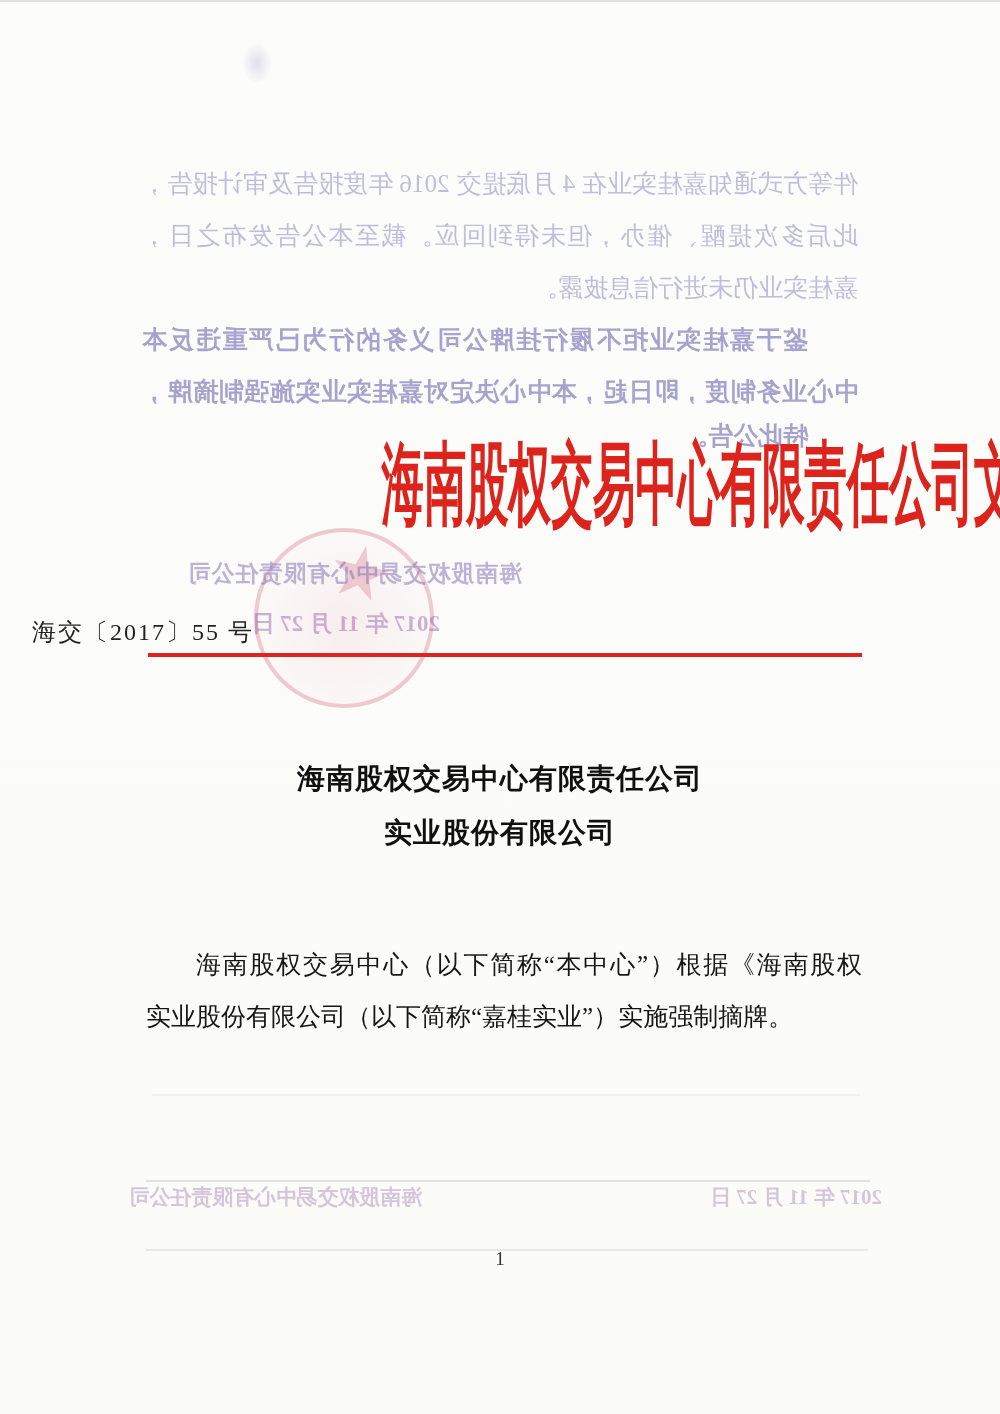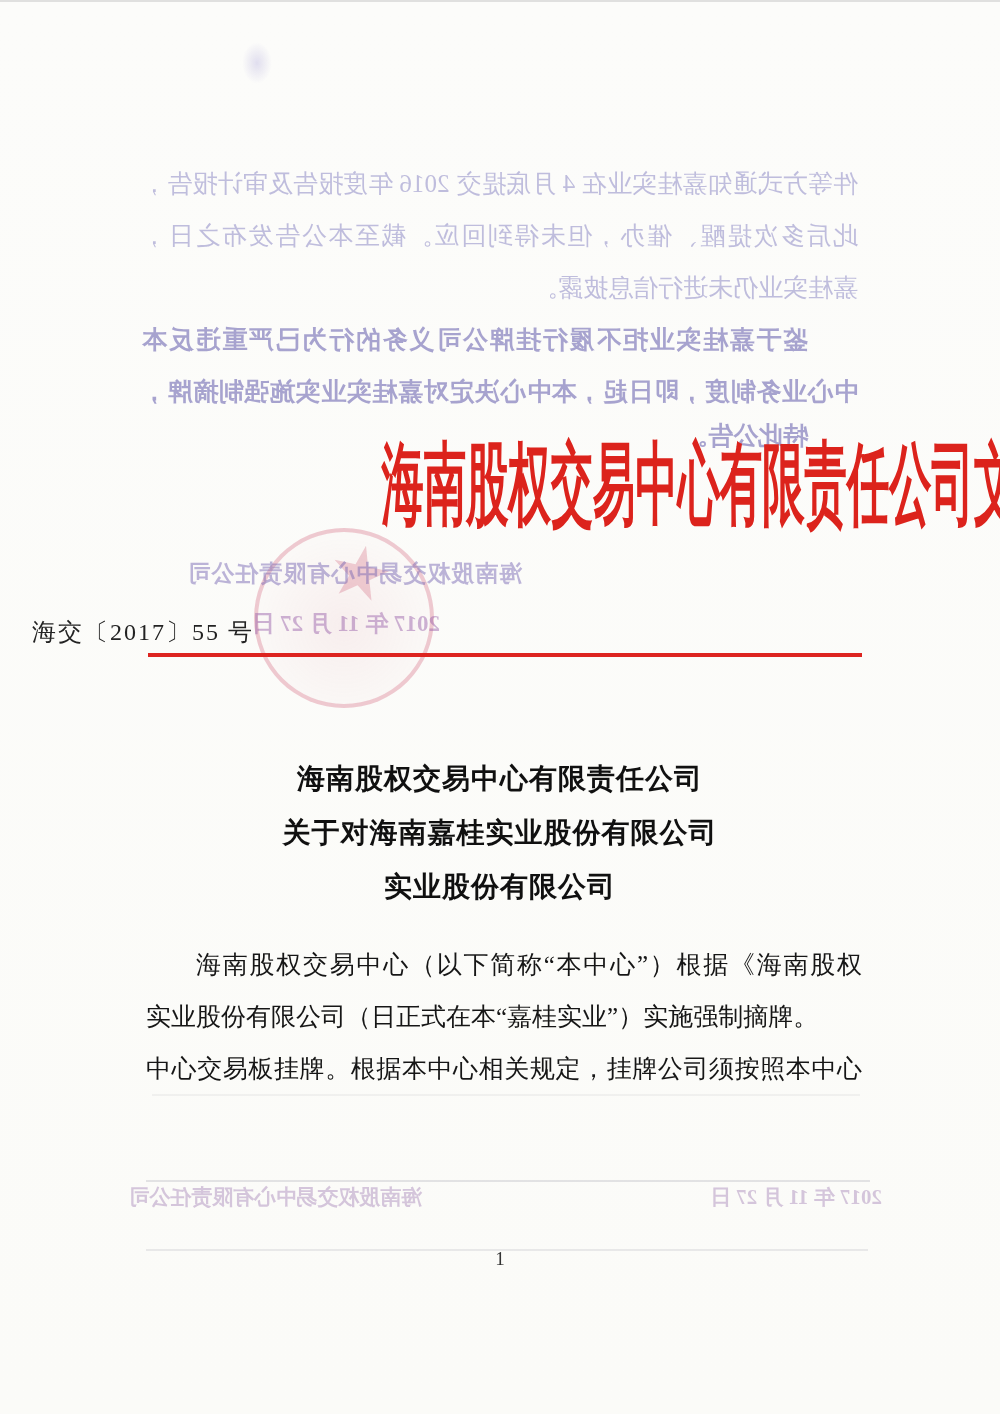--- a/index.html
+++ b/index.html
@@ -89,28 +89,26 @@
   </div>
 
   <div class="red-title">
     <span>海南股权交易中心有限责任公司文件</span>
   </div>
   <div class="doc-num">海交〔2017〕55 号</div>
   <div class="red-rule"></div>
 
   <div class="headings">
     <div>海南股权交易中心有限责任公司</div>
-    <div>关于对海南嘉桂实业股份有限公司</div>
     <div>实业股份有限公司</div>
   </div>
 
   <div class="body-text">
     <div class="ln j ind">海南股权交易中心（以下简称“本中心”）根据《海南股权</div>
-    <div class="ln">实业股份有限公司（日正式在本“嘉桂实业”）实施强制摘牌。</div>
-    <div class="ln j">中心交易板挂牌。根据本中心相关规定，挂牌公司须按照本中心</div>
+    <div class="ln">实业股份有限公司（以下简称“嘉桂实业”）实施强制摘牌。</div>
   </div>
 
   <div class="scan-line sl3"></div>
   <div class="scan-line sl1"></div>
   <div class="scan-line sl2"></div>
 
   <div class="page-num">1</div>
 </div>
 
 </body></html>

